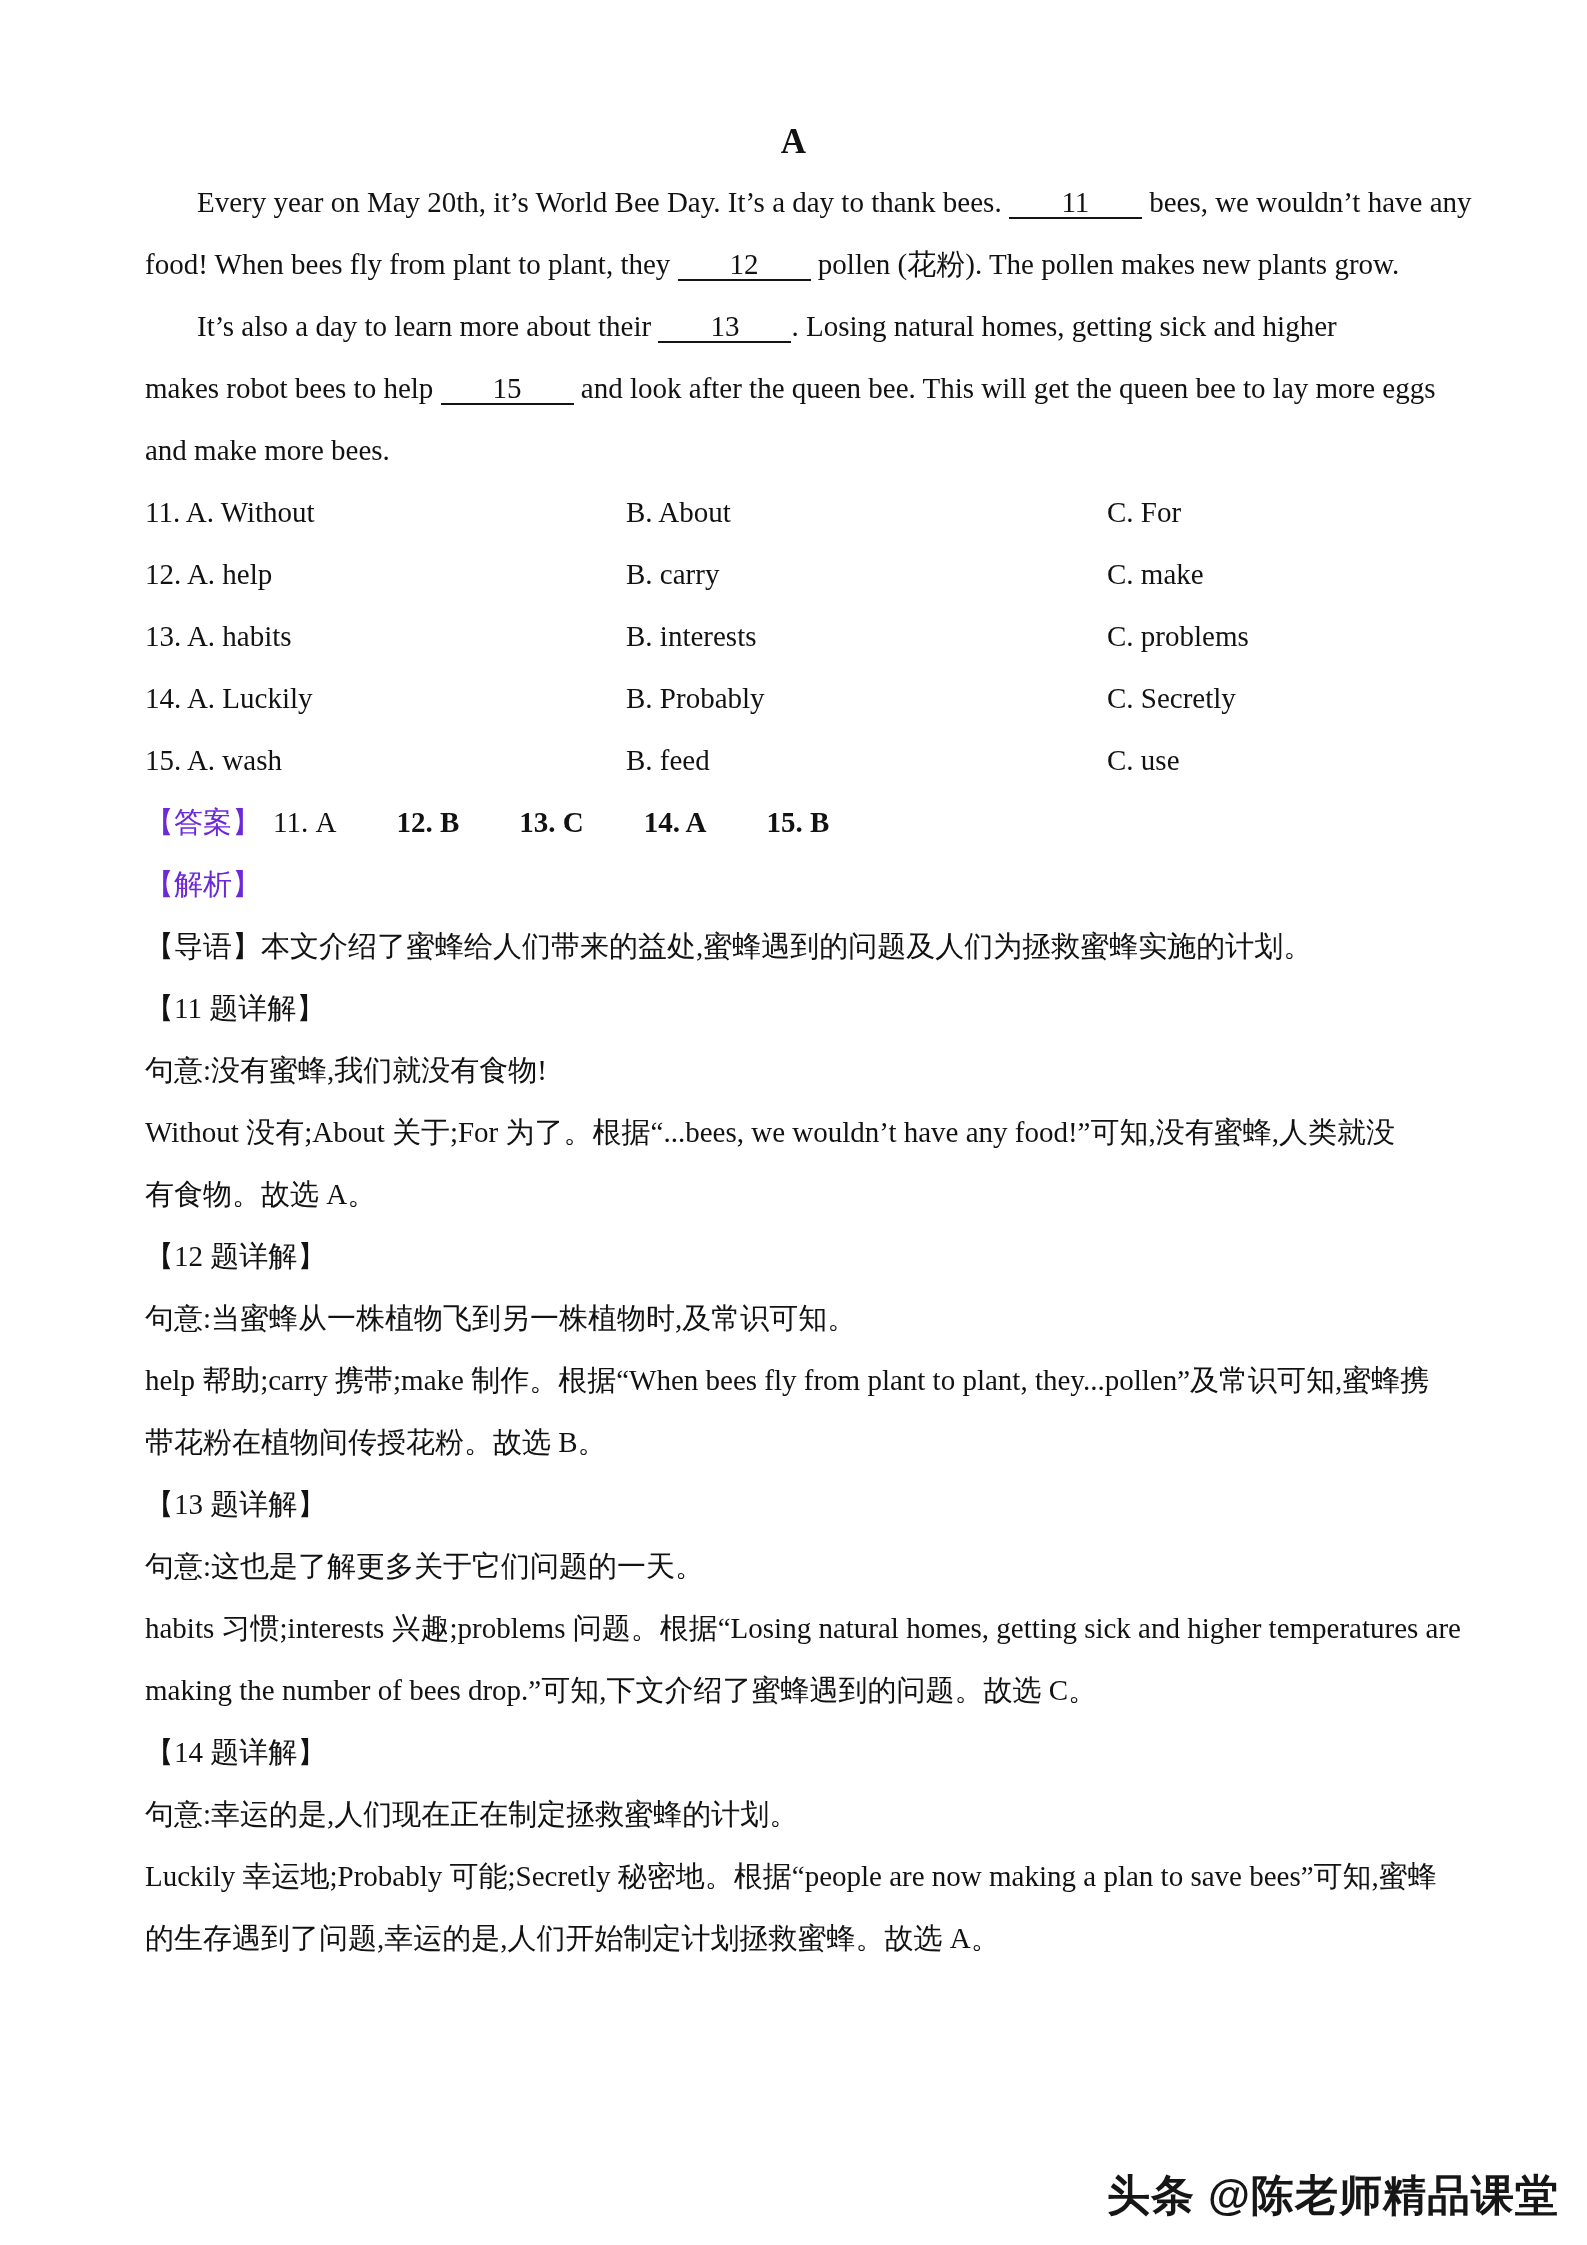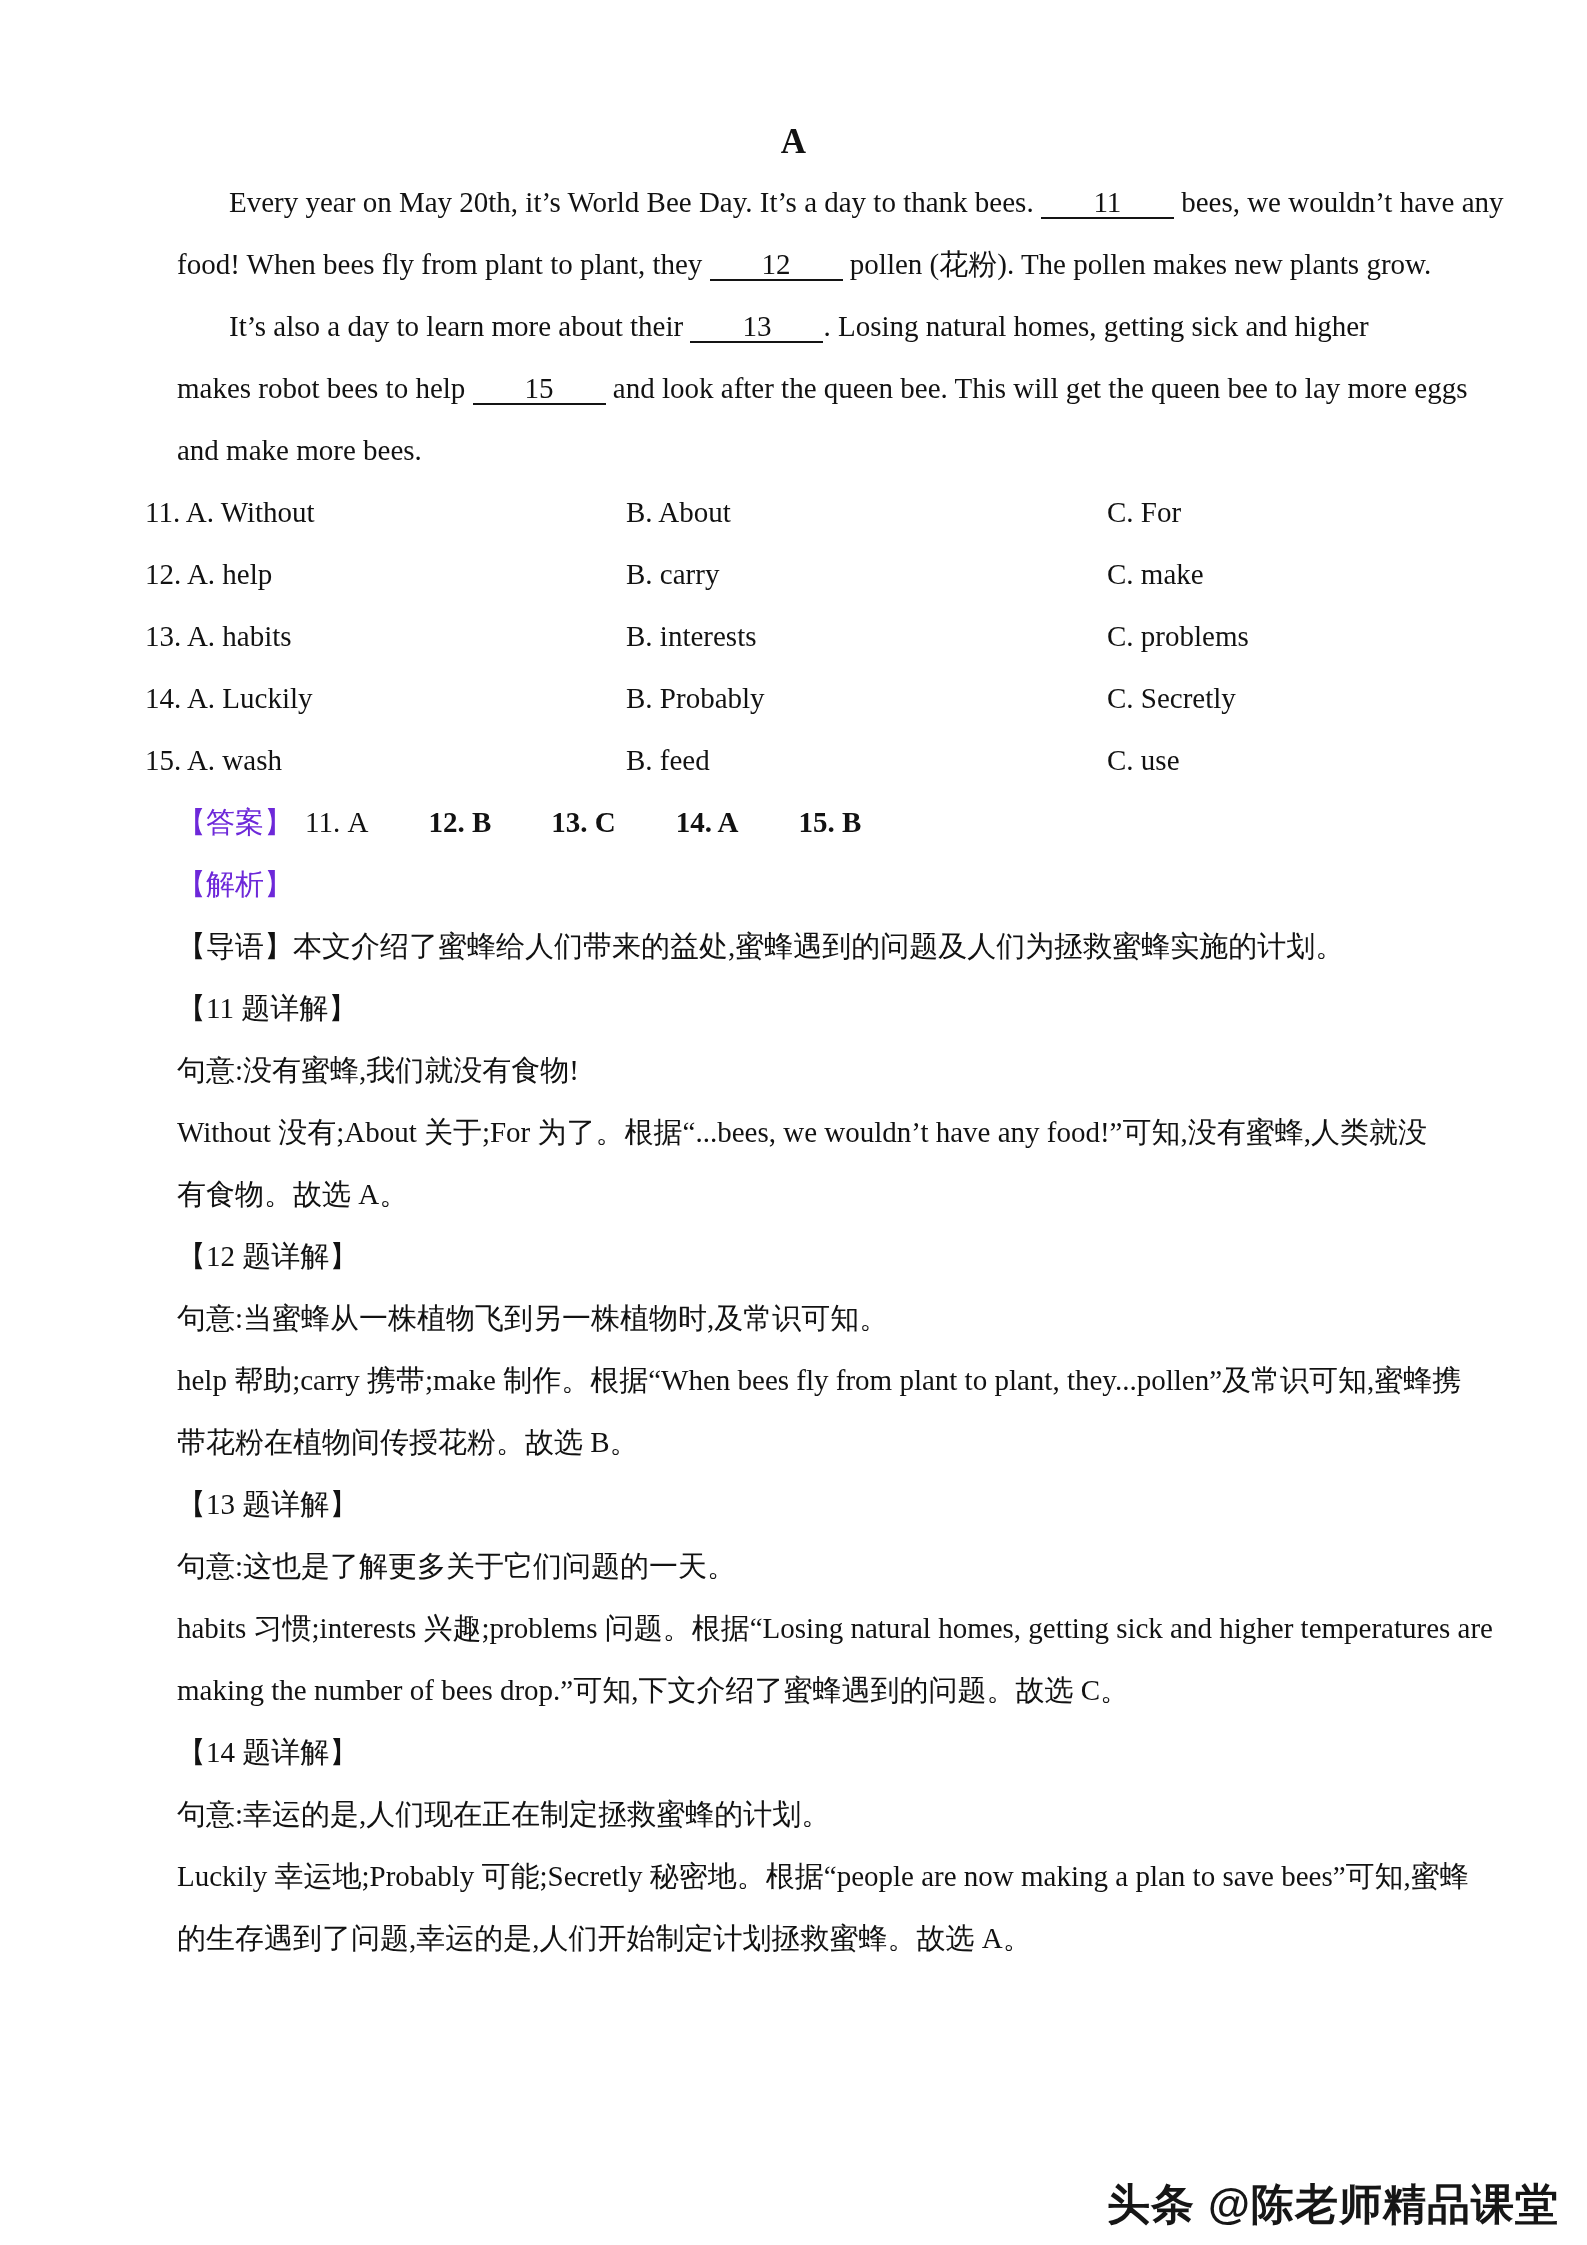--- a/index.html
+++ b/index.html
@@ -26,21 +26,20 @@
     position:absolute;
     left:145px;
     top:171px;
     width:1300px;
     font-size:29px;
   }
   .line{
     height:62px;
     line-height:62px;
     white-space:nowrap;
-    margin-left:32px;
   }
   .indent{padding-left:52px;}
   .blank{
     display:inline-block;
     width:133px;
     text-align:center;
     border-bottom:2px solid #141414;
     line-height:1.05;
   }
   .opt-row{
@@ -50,21 +49,21 @@
     line-height:62px;
     white-space:nowrap;
     gap:43px;
   }
   .blue{color:#6d28d9;}
   #answer-items{margin-left:12px;}
   .ans-item + .ans-item{margin-left:60px;font-weight:bold;}
   .watermark{
     position:absolute;
     right:28px;
-    bottom:11px;
+    bottom:20px;
     font-size:43px;
     font-weight:bold;
     letter-spacing:1px;
     color:#161616;
     font-family:"Liberation Sans","DejaVu Sans",sans-serif;
     white-space:nowrap;
   }
 </style>
 </head>
 <body>

